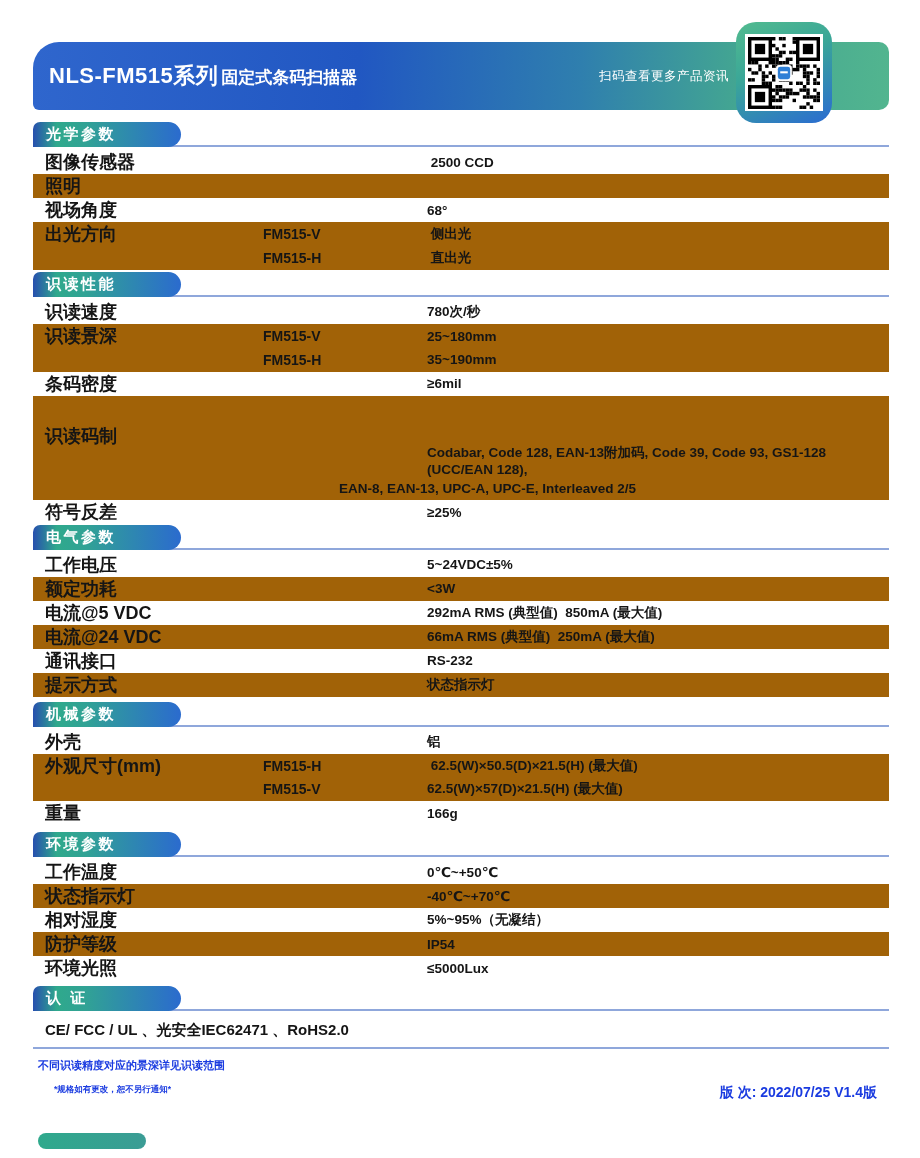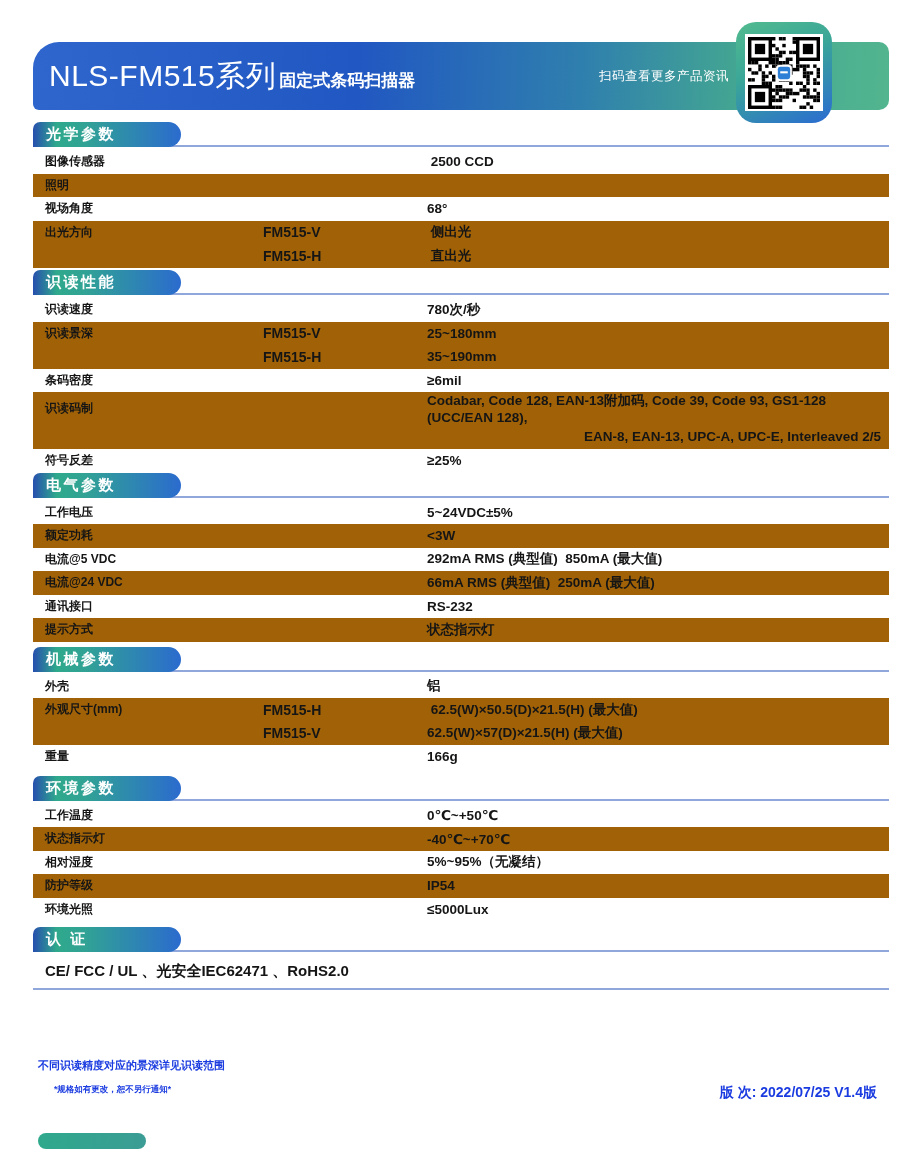--- a/index.html
+++ b/index.html
@@ -7,21 +7,21 @@
     width:920px;height:1158px;background:#ffffff;position:relative;overflow:hidden;
     font-family:"Liberation Sans","DejaVu Sans",sans-serif;color:#151515;
   }
   
   .header-band{
     position:absolute;left:33px;top:42px;width:856px;height:68px;
     border-radius:26px 10px 10px 6px;
     background:linear-gradient(92deg,#2f66cd 0%,#2157c2 38%,#2f7fae 64%,#43a592 82%,#52b58f 100%);
   }
   .title-wrap{position:absolute;left:16px;top:0;height:68px;display:flex;align-items:baseline;}
-  .title{color:#fff;font-size:30px;font-weight:normal;letter-spacing:.5px;line-height:68px;}
+  .title{color:#fff;font-size:22px;font-weight:bold;letter-spacing:.5px;line-height:68px;}
   .subtitle{color:#fff;font-size:17px;font-weight:bold;margin-left:3px;}
   .qr-caption{position:absolute;right:160px;top:50%;transform:translateY(-50%);
     color:#fff;font-size:12.5px;letter-spacing:.5px;}
   .qr-pill{
     position:absolute;left:736px;top:22px;width:96px;height:101px;border-radius:20px;
     background:linear-gradient(155deg,#52bb8f 0%,#3aa698 42%,#2a6bd2 100%);
   }
   .qr-box{position:absolute;left:9px;top:12px;width:78px;height:77px;background:#fff;}
   .qr-box svg{display:block;margin:3px auto 0 auto;}
   
@@ -31,21 +31,21 @@
   .tab{
     position:absolute;left:0;top:0;height:25px;width:148px;box-sizing:border-box;
     padding-left:13px;border-radius:8px 14px 14px 0;
     background:linear-gradient(90deg,#274fae 0%,#2fa98c 16%,#31a295 36%,#2b6bce 100%);
     color:#fff;font-size:15px;font-weight:bold;letter-spacing:2.5px;
     display:flex;align-items:center;z-index:2;white-space:pre;
   }
   .rows{padding-top:3px;}
   .row{display:flex;align-items:center;min-height:23.5px;box-sizing:border-box;padding-left:12px;}
   .shade{background:#a16207;}
-  .c-label{flex:none;width:218px;font-size:12px;font-weight:bold;}
+  .c-label{flex:none;width:218px;font-size:18px;font-weight:bold;}
   .c-sub{flex:none;width:164px;font-size:14px;font-weight:bold;}
   .c-val{flex:1;font-size:13.5px;font-weight:bold;white-space:pre-wrap;padding-right:8px;}
   .cert-row{display:flex;align-items:center;height:33px;padding-left:12px;
     border-bottom:2px solid #8fa7db;font-size:15px;font-weight:bold;}
   
   .note1{position:absolute;left:38px;top:1058px;font-size:11px;font-weight:bold;color:#1a3be0;}
   .note2{position:absolute;left:54px;top:1084px;font-size:8.5px;font-weight:bold;color:#1a3be0;}
   .version{position:absolute;right:43px;top:1084px;font-size:14px;font-weight:bold;color:#1a3be0;}
   .footer-accent{position:absolute;left:38px;top:1133px;width:108px;height:16px;border-radius:8px;
     background:linear-gradient(90deg,#2fa98c,#3b9c95);}
@@ -273,25 +273,25 @@
         <div>
           <div class="row">
             <div class="c-label">条码密度</div>
             <div class="c-sub"></div>
             <div class="c-val">≥6mil</div>
           </div>
         </div>
         <div class="shade">
           <div class="row">
             <div class="c-label">识读码制</div>
-            <div class="c-val" style="margin-left: 164px;">Codabar, Code 128, EAN-13附加码, Code 39, Code 93, GS1-128 (UCC/EAN 128),</div>
+            <div class="c-val" style="margin-left: 164px; margin-top: 48px;">Codabar, Code 128, EAN-13附加码, Code 39, Code 93, GS1-128 (UCC/EAN 128),</div>
           </div>
           <div class="row">
             <div class="c-label"></div>
-            <div class="c-val" style="margin-left: 96px; text-align: right;">EAN-8, EAN-13, UPC-A, UPC-E, Interleaved 2/5</div>
+            <div class="c-val" style="margin-left: 76px;">EAN-8, EAN-13, UPC-A, UPC-E, Interleaved 2/5</div>
           </div>
         </div>
         <div>
           <div class="row">
             <div class="c-label">符号反差</div>
             <div class="c-sub"></div>
             <div class="c-val">≥25%</div>
           </div>
         </div>
       </div>

